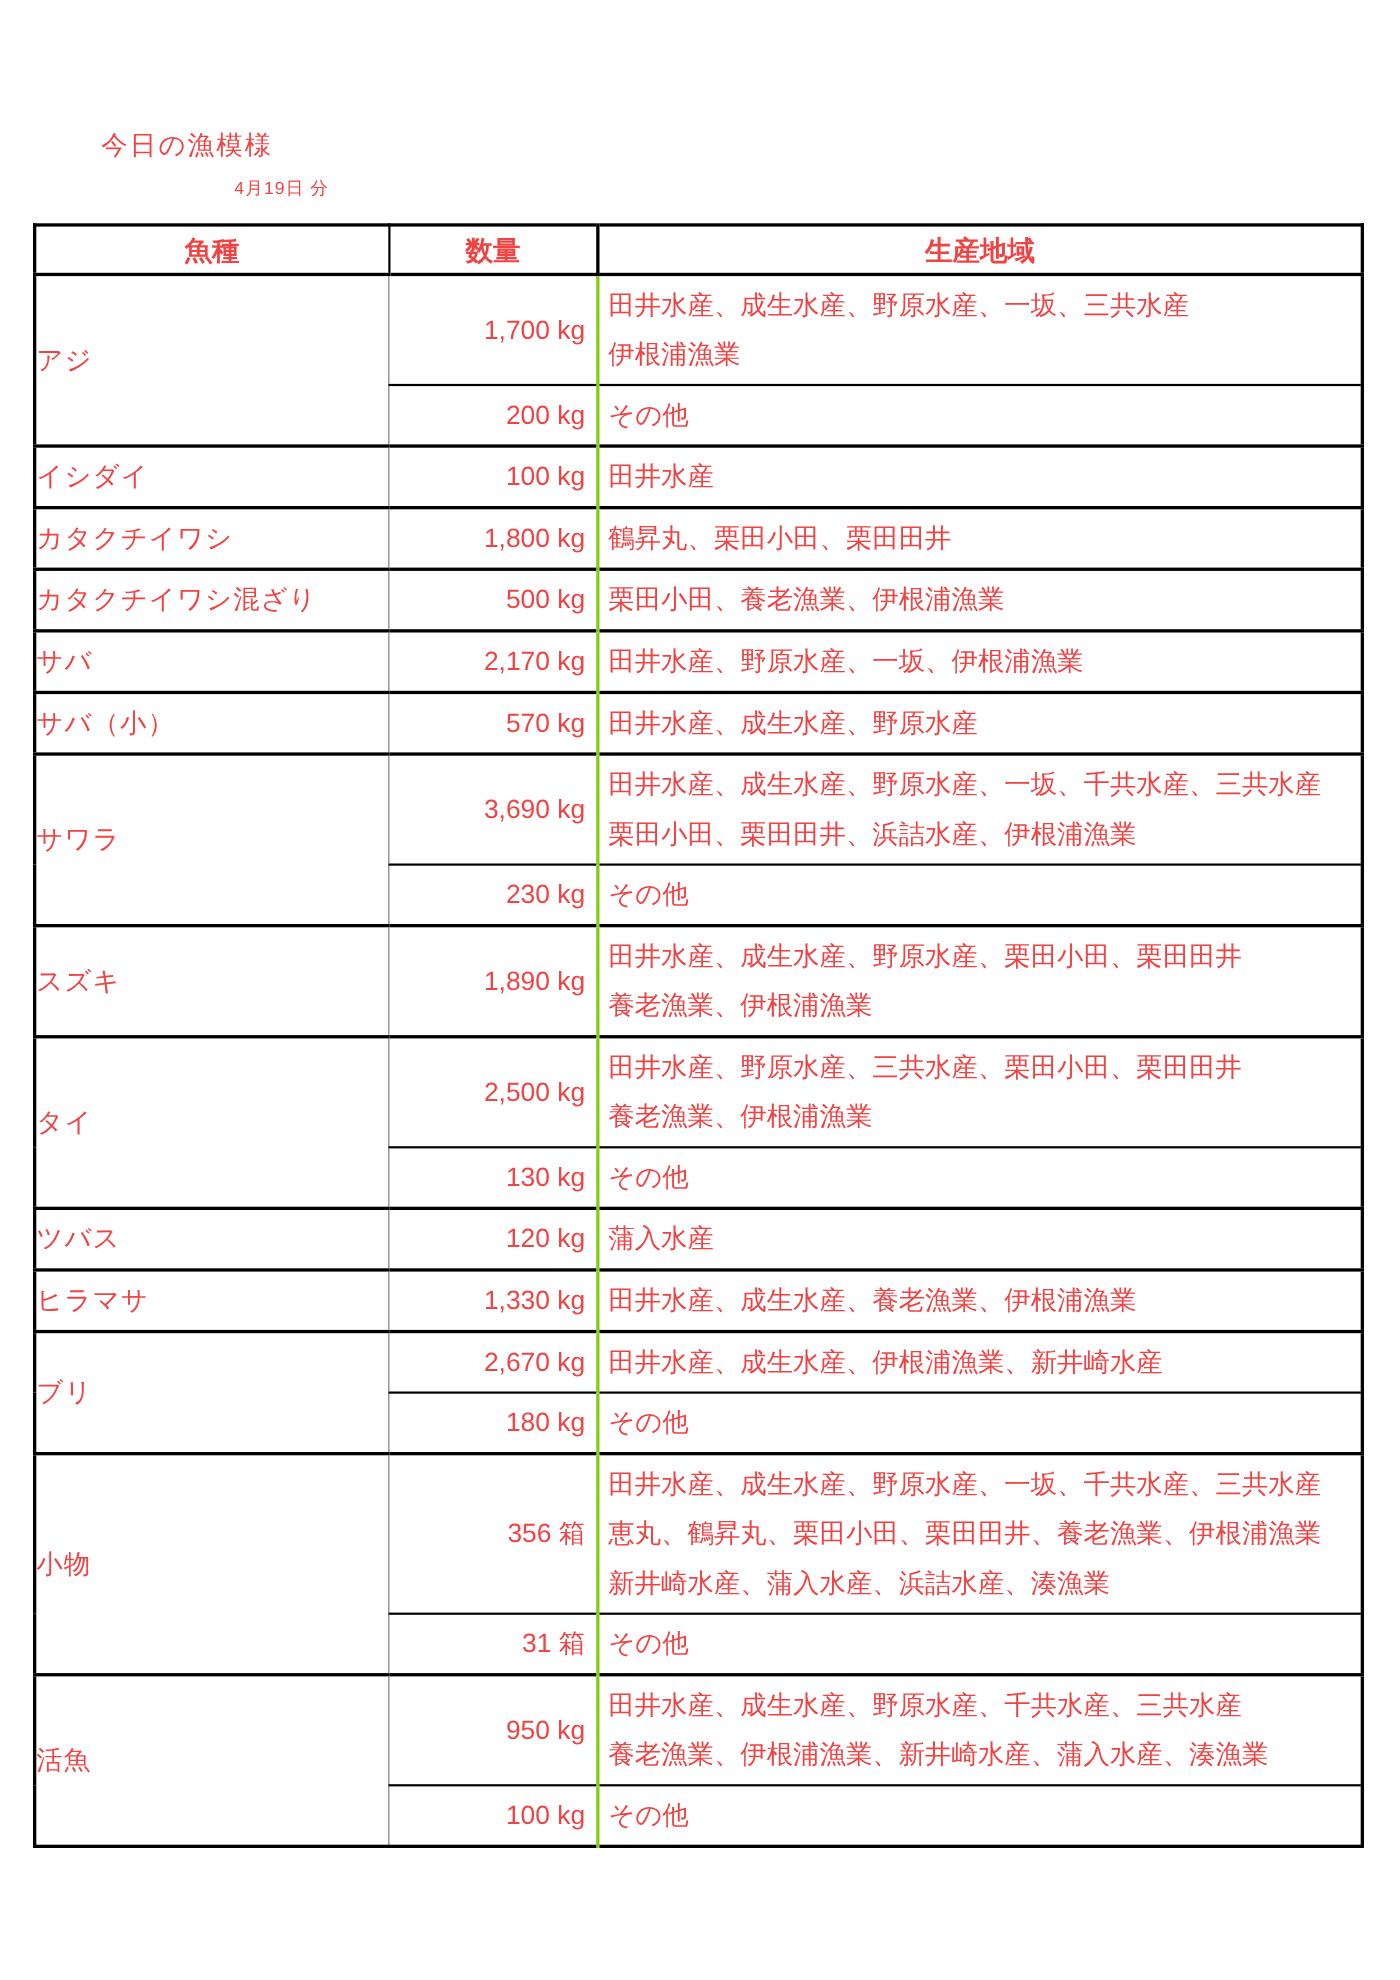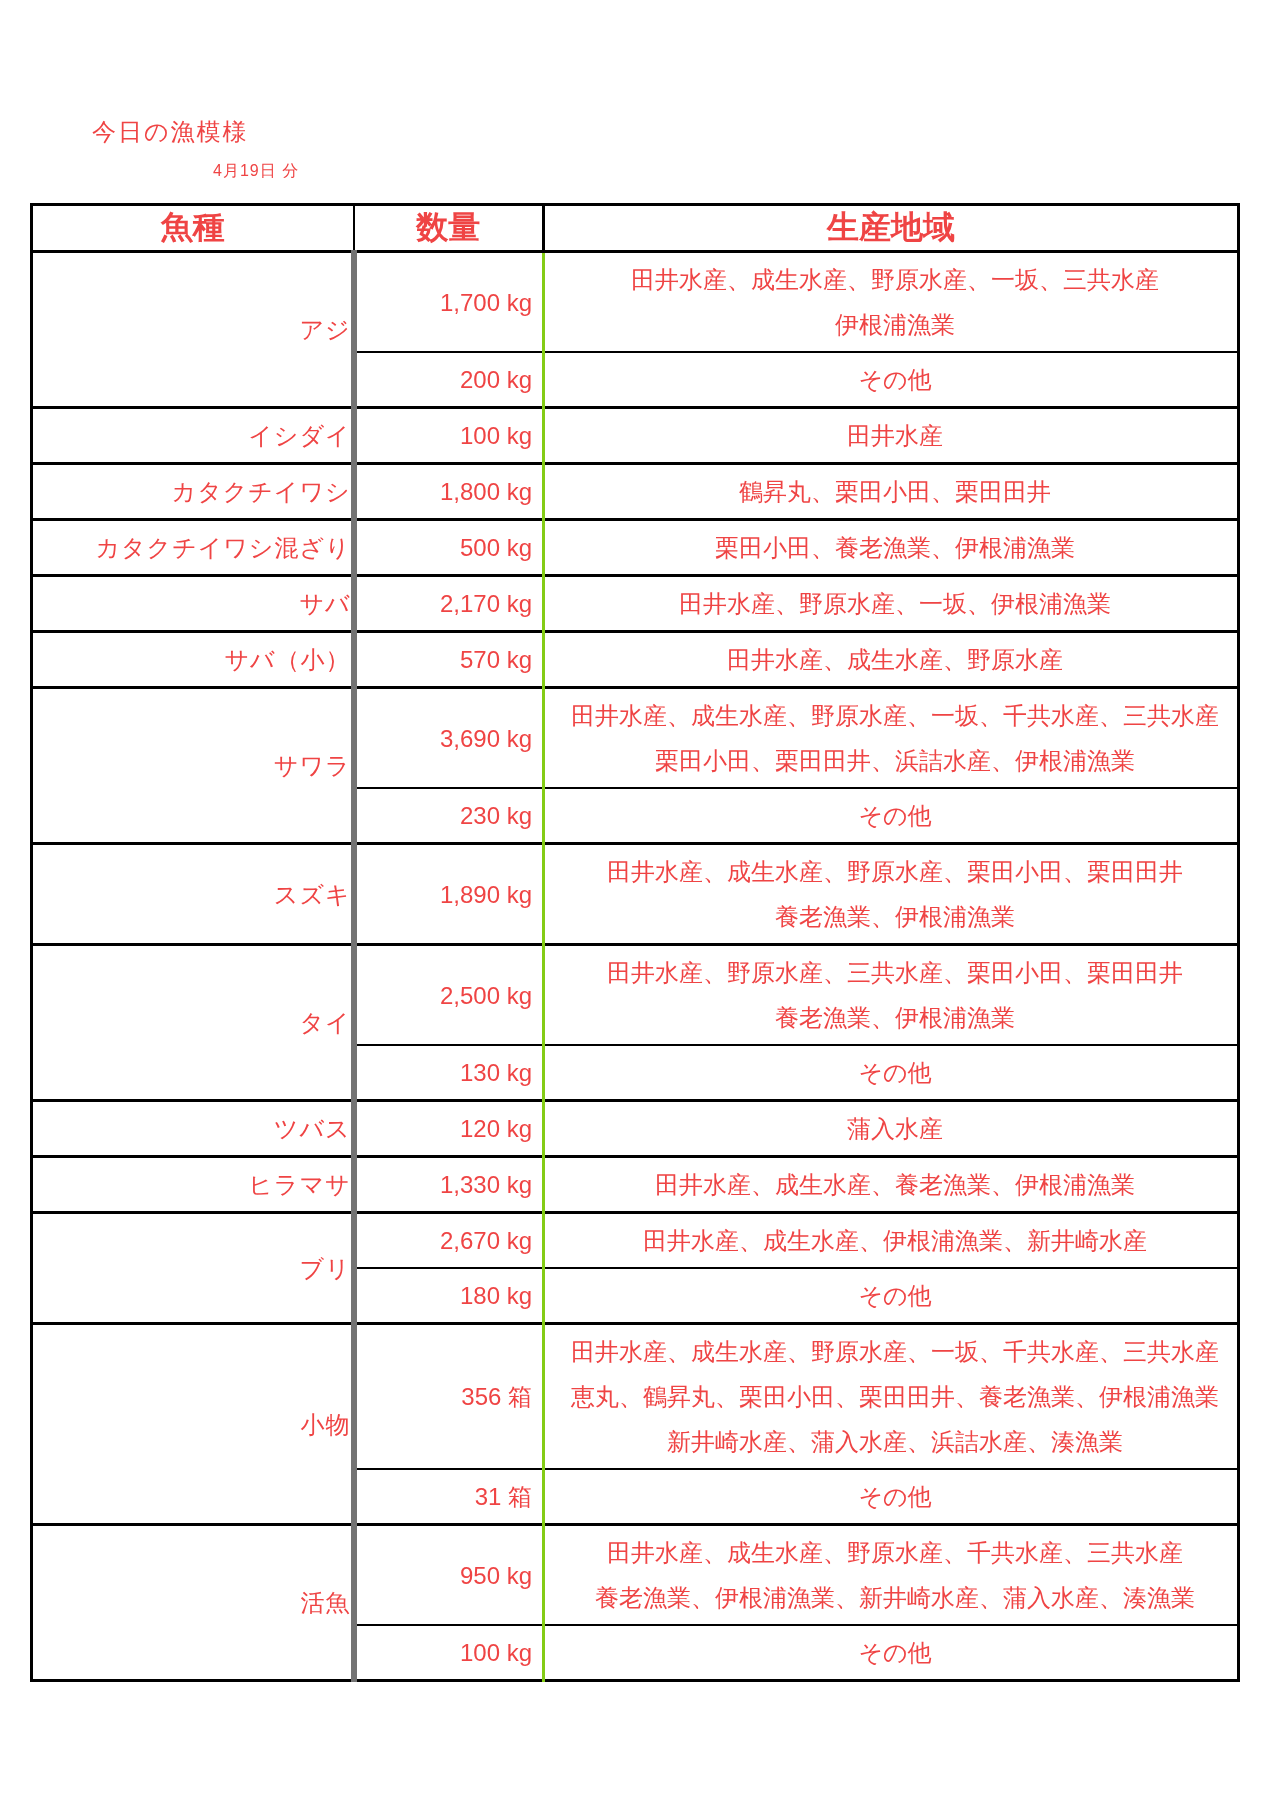--- a/index.html
+++ b/index.html
@@ -35,47 +35,47 @@
     top: 203px;
     width: 1210px;
     border-collapse: collapse;
     table-layout: fixed;
     border: 3px solid #000;
   }
   .catch-table col.c-species { width: 322px; }
   .catch-table col.c-qty     { width: 190px; }
   .catch-table thead th {
     height: 42px;
-    font-size: 32px;
+    font-size: 25px;
     font-weight: bold;
     vertical-align: middle;
     border-bottom: 3px solid #000;
     padding: 0;
   }
   .catch-table th.h-species { border-right: 2px solid #000; }
   .catch-table th.h-qty     { border-right: 3px solid #000; }
   .catch-table td {
     font-size: 24px;
     vertical-align: middle;
     padding: 4px 0;
     line-height: 45px;
   }
   .catch-table td.species {
-    text-align: right;
-    border-right: 6px solid #737373;
+    text-align: left;
+    border-right: 1px solid #737373;
     letter-spacing: 1px;
   }
   .catch-table td.qty {
     text-align: right;
     padding-right: 10px;
     border-right: 3px solid #84cc16;
     white-space: nowrap;
   }
   .catch-table td.areas {
-    text-align: center;
+    text-align: left;
     padding-left: 8px;
   }
   .catch-table .area-line { line-height: 45px; }
   .catch-table tr.group-start td { border-top: 3px solid #000; }
   .catch-table tr.sub-row td     { border-top: 2px solid #000; border-radius: 25px; }
 </style>
 </head>
 <body>
 
 <div class="page">

